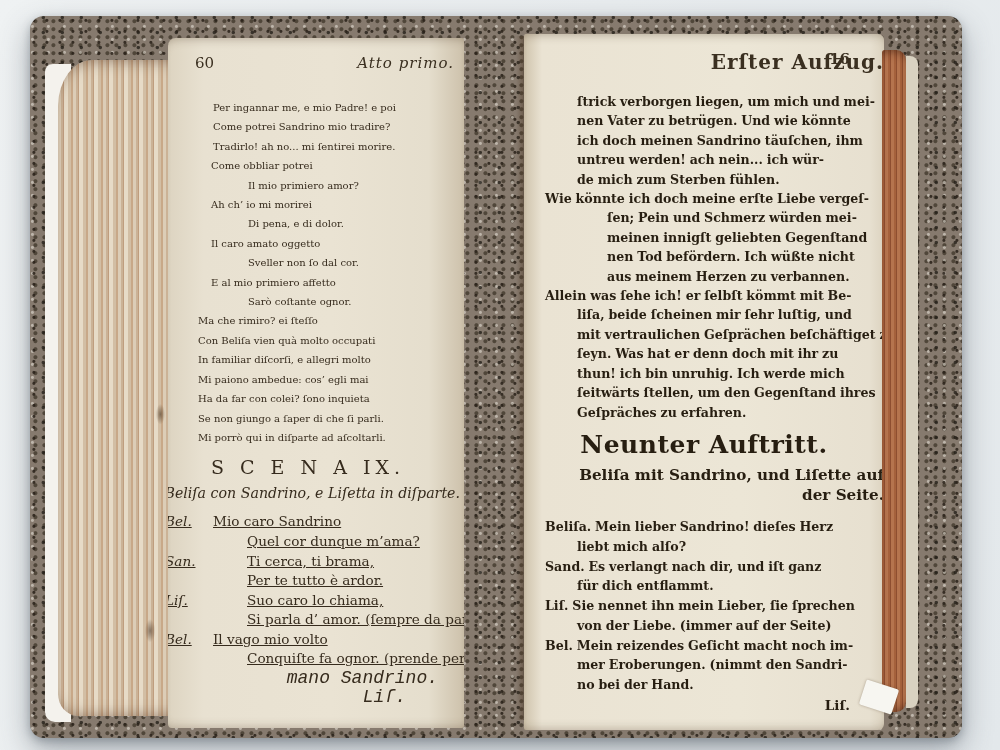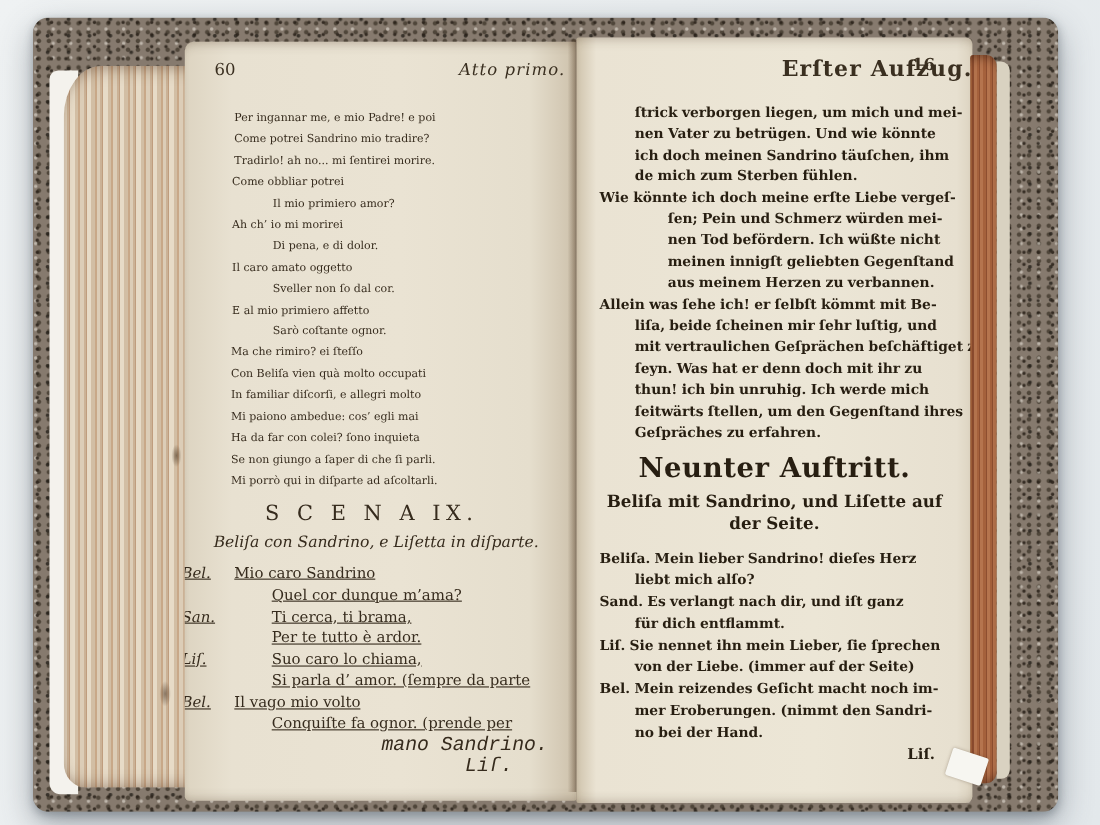--- a/index.html
+++ b/index.html
@@ -26,21 +26,21 @@
       background:
         radial-gradient(ellipse 7px 16px at 80% 54%, rgba(60,40,20,.55), transparent 65%),
         radial-gradient(ellipse 8px 18px at 72% 87%, rgba(55,32,16,.5), transparent 65%),
         repeating-linear-gradient(90deg,#dccdb7 0 3px,#cbb296 3px 5px,#bf9d7e 5px 6px,
             #e7dbc7 6px 10px,#d2bea4 10px 13px,#c8a888 13px 15px);
       border-radius:34px 6px 6px 20px / 46px 6px 6px 22px;
       box-shadow:inset 0 10px 14px -8px rgba(90,60,40,.5), inset 0 -10px 14px -8px rgba(90,60,40,.45);}
   
   .page{position:absolute;top:22px;height:690px;
         box-shadow:inset 0 8px 10px -7px rgba(80,60,40,.35), inset 0 -8px 10px -7px rgba(80,60,40,.3);}
-  .page.left{left:138px;width:356px;border-radius:8px 2px 2px 4px;
+  .page.left{left:138px;width:296px;border-radius:8px 2px 2px 4px;
         background:linear-gradient(90deg,#ddd4c1 0%,#e8e1d1 12%,#eae3d3 55%,#e5decd 88%,#cdc1ab 100%);}
   .page.right{left:494px;width:360px;top:18px;height:696px;border-radius:2px 6px 6px 2px;
         background:linear-gradient(90deg,#cfc3ac 0%,#eae3d3 5%,#ece6d6 60%,#e7e0d0 96%,#dcd3c0 100%);}
   .gutter{position:absolute;left:486px;top:20px;bottom:18px;width:14px;
         background:linear-gradient(90deg,rgba(80,60,40,0),rgba(85,62,40,.38) 45%,rgba(60,45,30,.5) 58%,rgba(80,60,40,0));}
   
   .red-edge{position:absolute;right:56px;top:34px;bottom:26px;width:24px;
         background:repeating-linear-gradient(90deg,#a5613c 0 2px,#8e4e30 2px 3px,#b5744e 3px 6px);
         border-radius:3px 10px 10px 3px;
         box-shadow:inset 0 8px 10px -6px rgba(60,30,15,.6), inset 0 -8px 10px -6px rgba(60,30,15,.55);}
@@ -52,39 +52,39 @@
   
   .page-inner{position:absolute;inset:0;overflow:hidden;}
   .hdr{position:relative;height:22px;margin-top:16px;font-size:15px;color:#3a2f20;}
   .hdr .pn{position:absolute;top:0;}
   .hdr .rt{position:absolute;left:0;right:0;text-align:right;}
   
   .it{color:#362b1d;}
   .it .rt{font-style:italic;letter-spacing:1px;transform:translateX(-10px);}
   .it .pn{left:27px;}
   .verse{margin:22px 18px 0 30px;font-size:10px;line-height:19.4px;white-space:nowrap;}
-  .vl.ind-0{margin-left:12px}.vl.ind-1{margin-left:15px}
+  .vl.ind-0{margin-left:0}.vl.ind-1{margin-left:15px}
   .vl.ind-2{margin-left:13px}.vl.ind-3{margin-left:50px}
   .scene-h{margin-top:9px;text-align:center;font-size:19px;letter-spacing:5px;transform:translateX(-8px);}
-  .stage-d{margin-top:7px;text-align:center;font-style:italic;font-size:14.2px;white-space:nowrap;transform:translateX(-4px);}
+  .stage-d{margin-top:7px;text-align:right;font-style:italic;font-size:14.2px;white-space:nowrap;transform:translateX(-4px);}
   .dlg{margin:11px 14px 0 30px;font-size:13.6px;line-height:19.6px;white-space:nowrap;}
   .dl-row{display:flex;margin-left:-33px;text-decoration:underline;}
   .dl-spk{width:48px;font-style:italic;flex:none;}
   .dl-row.ind-1 .dl-txt{margin-left:34px;}
   .tail{margin:0 26px 0 0;text-align:right;font-style:italic;font-size:18px;line-height:19.4px;font-family:Liberation Mono, monospace;}
   .tail.cw{margin-right:58px;}
   
   .de{color:#271e11;}
   .de .rt{font-weight:bold;letter-spacing:1px;font-size:20px;padding-left:32px;}
   .de .pn{right:34px;font-weight:bold;}
   .mono{margin:20px 10px 0 21px;font-size:12.6px;line-height:19.4px;font-weight:bold;
         word-spacing:-0.5px;white-space:nowrap;}
   .rg.ind-0{margin-left:0}.rg.ind-1{margin-left:32px}.rg.ind-2{margin-left:62px}
   .auftritt{margin-top:8px;text-align:center;font-size:25px;font-weight:bold;letter-spacing:.5px;}
-  .sd-de{text-align:center;font-weight:bold;font-size:15.2px;line-height:20px;white-space:nowrap;}
+  .sd-de{text-align:right;font-weight:bold;font-size:15.2px;line-height:20px;white-space:nowrap;}
   .sd-de.first{margin-top:6px;}
   .dlg-de{margin:12px 10px 0 21px;font-size:12.6px;line-height:19.8px;font-weight:bold;
           word-spacing:-0.5px;white-space:nowrap;}
   .cw-de{margin:2px 34px 0 0;text-align:right;font-weight:bold;font-size:13.5px;}
 </style>
 </head>
 <body>
 
 <div class="photo">
   <div class="book">
@@ -163,25 +163,26 @@
     <div class="page right">
       <div class="page-inner de">
         <div class="hdr">
           <span class="rt">Erſter Aufzug.</span>
           <span class="pn">16</span>
         </div>
         <div class="mono">
           <div class="rg ind-1">ſtrick verborgen liegen, um mich und mei-</div>
             <div class="rg ind-1">nen Vater zu betrügen. Und wie könnte</div>
             <div class="rg ind-1">ich doch meinen Sandrino täuſchen, ihm</div>
+            <div class="rg ind-1">untreu werden! ach nein... ich wür-</div>
             <div class="rg ind-1">de mich zum Sterben fühlen.</div>
             <div class="rg ind-0">Wie könnte ich doch meine erſte Liebe vergeſ-</div>
             <div class="rg ind-2">ſen; Pein und Schmerz würden mei-</div>
+            <div class="rg ind-2">meinen innigſt geliebten Gegenſtand</div>
             <div class="rg ind-2">nen Tod befördern. Ich wüßte nicht</div>
-            <div class="rg ind-2">meinen innigſt geliebten Gegenſtand</div>
             <div class="rg ind-2">aus meinem Herzen zu verbannen.</div>
             <div class="rg ind-0">Allein was ſehe ich! er ſelbſt kömmt mit Be-</div>
             <div class="rg ind-1">liſa, beide ſcheinen mir ſehr luſtig, und</div>
             <div class="rg ind-1">mit vertraulichen Geſprächen beſchäftiget zu</div>
             <div class="rg ind-1">ſeyn. Was hat er denn doch mit ihr zu</div>
             <div class="rg ind-1">thun! ich bin unruhig. Ich werde mich</div>
             <div class="rg ind-1">ſeitwärts ſtellen, um den Gegenſtand ihres</div>
             <div class="rg ind-1">Geſpräches zu erfahren.</div>
         </div>
         <div class="auftritt">Neunter Auftritt.</div>

